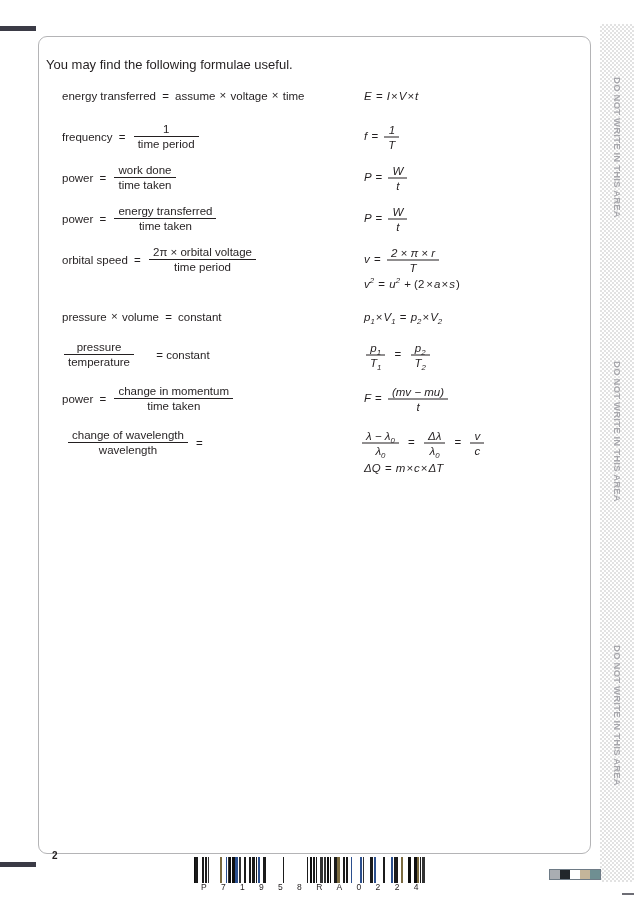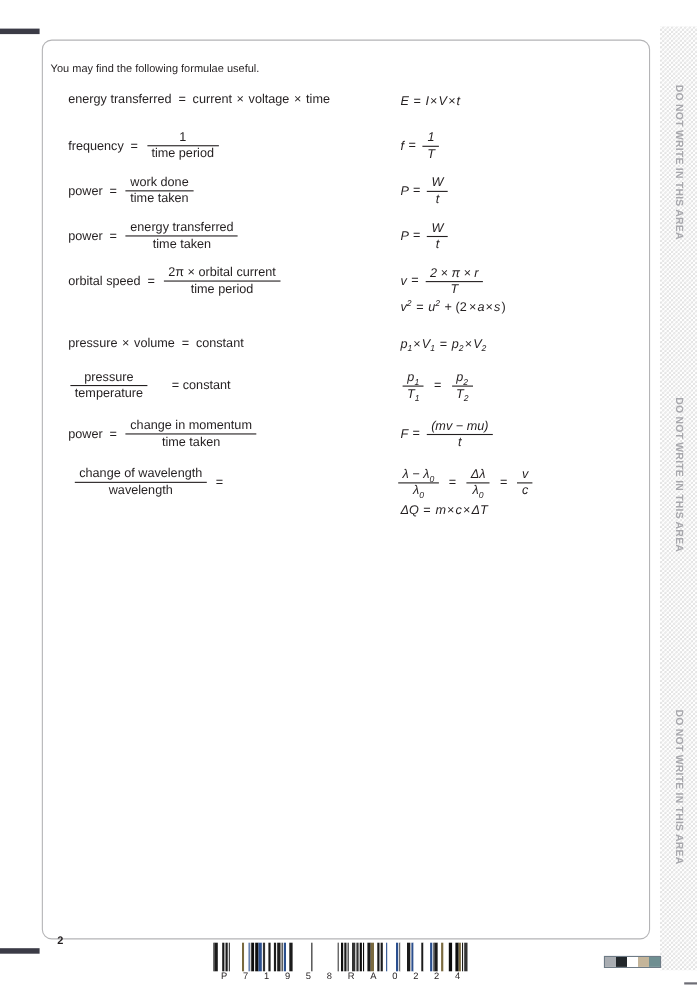--- a/index.html
+++ b/index.html
@@ -71,21 +71,21 @@
   .sheet-title {
     text-align: center;
     font-size: 11.5px;
     font-weight: bold;
     color: #231f20;
     margin-top: 27px;
     letter-spacing: 0.3px;
   }
 
   .intro {
-    font-size: 10px;
+    font-size: 13px;
     margin: 20px 0 0 7px;
   }
 
   
   .rows {
     position: relative;
     margin-top: 9px;
   }
   .row {
     position: relative;
@@ -206,21 +206,21 @@
 
 
   <div class="intro">You may find the following formulae useful.</div>
 
   <div class="rows">
 
     <div class="row r-gap-m">
       <span class="lhs">
         <span class="txt">energy transferred</span>
         <span class="eq">=</span>
-        <span class="txt">current</span>
+        <span class="txt">assume</span>
         <span class="times">×</span>
         <span class="txt">voltage</span>
         <span class="times">×</span>
         <span class="txt">time</span>
       </span>
       <span class="rhs">
         <span class="it">E</span> <span class="times">=</span> <span class="it">I</span><span class="times">×</span><span class="it">V</span><span class="times">×</span><span class="it">t</span>
       </span>
     </div>
 
@@ -276,21 +276,21 @@
           <span class="den it">t</span>
         </span>
       </span>
     </div>
 
     <div class="row r-gap-m">
       <span class="lhs">
         <span class="txt">orbital speed</span>
         <span class="eq">=</span>
         <span class="frac">
-          <span class="num">2π × orbital current</span>
+          <span class="num">2π × orbital voltage</span>
           <span class="den">time period</span>
         </span>
       </span>
       <span class="rhs">
         <span class="it">v</span> <span class="times">=</span>
         <span class="frac">
           <span class="num it">2 × π × r</span>
           <span class="den it">T</span>
         </span>
       </span>

